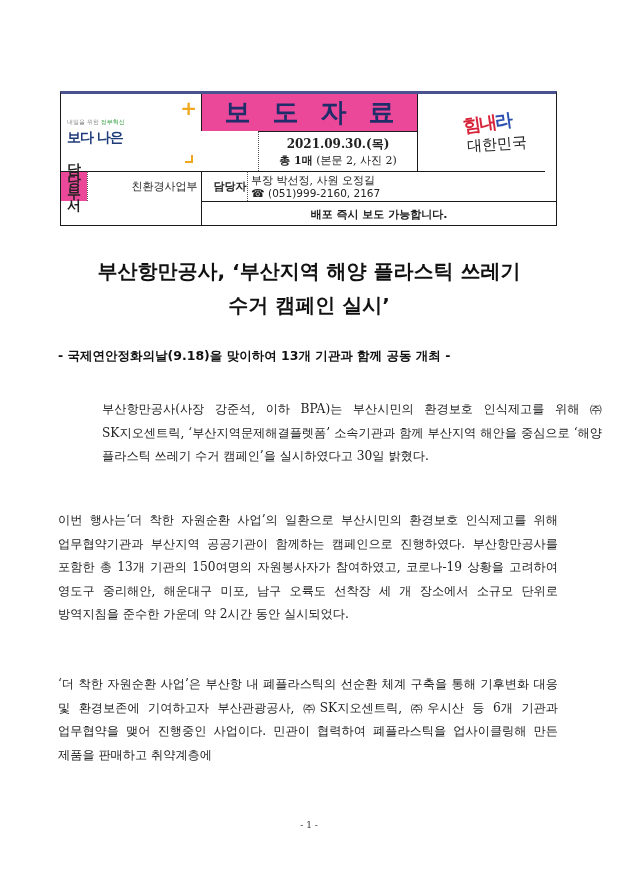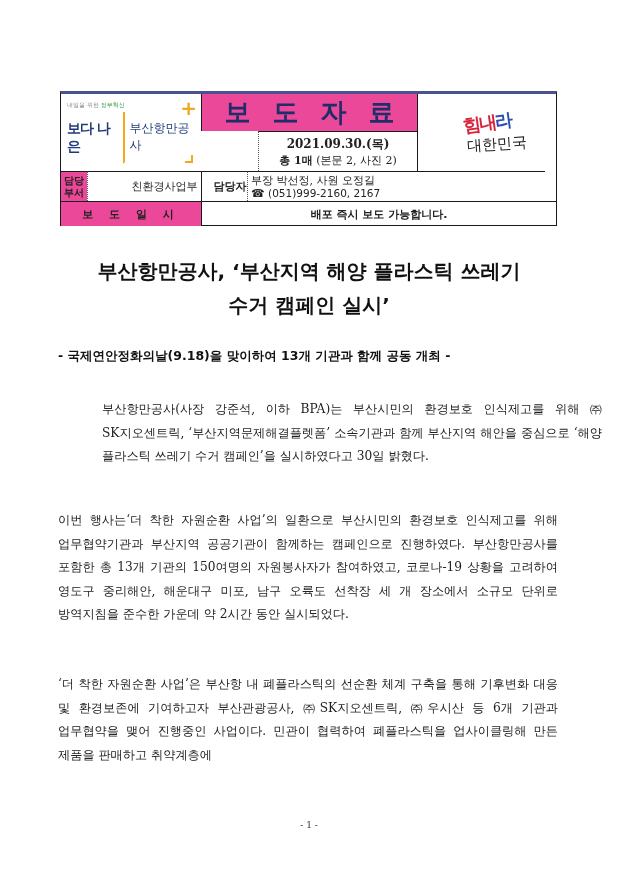--- a/index.html
+++ b/index.html
@@ -20,37 +20,36 @@
   .logo .bd { font-size:14px; font-weight:bold; color:#1f3b7a; font-family:"DejaVu Sans",sans-serif; letter-spacing:-1px; }
   .logo .bpa { font-size:12px; color:#1f3b7a; font-family:"DejaVu Sans",sans-serif; border-left:2px solid #f0a820; border-bottom:2px solid transparent; padding:8px 4px; position:relative; }
   .logo .plus { position:absolute; right:4px; top:4px; color:#f0a820; font-size:20px; font-weight:bold; font-family:"DejaVu Sans",sans-serif; line-height:1; }
   .logo .corner { position:absolute; right:8px; bottom:8px; width:6px; height:6px; border-right:2px solid #f0a820; border-bottom:2px solid #f0a820; }
   .title { left:140px; top:0; width:216px; height:37px; font-size:26px; font-weight:bold; color:#1f2e6a; letter-spacing:22px; padding-left:22px; font-family:"DejaVu Sans",sans-serif; }
   .slogan { left:356px; top:0; width:139px; height:77px; flex-direction:column; }
   .slogan .s1 { font-family:"DejaVu Sans",sans-serif; font-weight:bold; font-size:18px; color:#d8243a; transform:rotate(-8deg); letter-spacing:-2px; }
   .slogan .s1 span { color:#2a4fb0; }
   .slogan .s2 { font-family:"DejaVu Sans",sans-serif; font-size:15px; color:#1a1a1a; margin-left:20px; transform:rotate(-4deg); }
   .lbl { font-family:"DejaVu Sans",sans-serif; font-weight:bold; font-size:11px; color:#222; }
-  .lbl2 { font-family:"DejaVu Sans",sans-serif; font-weight:bold; font-size:10px; color:#222; line-height:12px; text-align:center; }
+  .lbl2 { font-family:"DejaVu Sans",sans-serif; font-weight:bold; font-size:14px; color:#222; line-height:12px; text-align:center; }
   .val { font-size:11px; color:#222; }
   .h1 { position:absolute; left:0; width:618px; text-align:center; font-family:"DejaVu Sans",sans-serif; font-weight:bold; font-size:20px; color:#111; }
   .h1 span { text-decoration-thickness:2px; text-underline-offset:4px; }
   .sub { position:absolute; left:58px; top:348px; font-family:"DejaVu Sans",sans-serif; font-weight:bold; font-size:12.5px; color:#111; white-space:nowrap; }
   .para { position:absolute; left:58px; width:500px; font-size:12.2px; line-height:23.5px; color:#222; text-align:justify; text-align-last:left; word-break:keep-all; }
   .pno { position:absolute; left:0; width:618px; top:820px; text-align:center; font-size:9px; color:#333; }
 </style>
 </head>
 <body>
 
 <div class="hdr">
   <div class="cell logo">
     <div class="small"><span>내일을 위한 </span><b>정부혁신</b></div>
     <div class="row">
       <span class="bd">보다 나은</span>
-      <span class="bpa">부산항만공사</span>
     </div>
     <span class="plus">+</span>
     <span class="corner"></span>
   </div>
 
   <div class="cell title blue bl">보도자료</div>
 
   <div class="cell slogan bl">
     <div class="s1"><span style="color:#d8243a">힘내</span><span>라</span></div>
     <div class="s2">대한민국</div>
@@ -63,21 +62,20 @@
 
   <div class="cell bt lbl2 blue" style="left:0; top:77px; width:26px; height:30px; white-space:pre-line;">담당
 부서</div>
   <div class="cell bt dl val" style="left:26px; top:77px; width:114px; height:30px;padding-left:40px;">친환경사업부</div>
   <div class="cell bt bl lbl" style="left:140px; top:77px; width:57px; height:30px;">담당자</div>
   <div class="cell bt dl val" style="left:186px; top:77px; width:298px; height:30px; flex-direction:column; align-items:flex-start; padding-left:3px; line-height:13px;text-align:center;">
     <div>부장 박선정, 사원 오정길</div>
     <div><span>☎</span><span class="sans" style="font-size:10.5px;"> (051)999-2160, 2167</span></div>
   </div>
 
-  <div class="cell bt blue lbl" style="left:0; top:107px; width:140px; height:25px; letter-spacing:6px;">보 도 일 시</div>
   <div class="cell bt bl lbl" style="left:140px; top:107px; width:355px; height:25px; font-size:11px;">배포 즉시 보도 가능합니다.</div>
 </div>
 
 <div class="h1" style="top:258px;"><span>부산항만공사, ‘부산지역 해양 플라스틱 쓰레기</span></div>
 <div class="h1" style="top:292px;"><span>수거 캠페인 실시’</span></div>
 
 <div class="sub">- 국제연안정화의날(9.18)을 맞이하여 13개 기관과 함께 공동 개최 -</div>
 
 <div class="para" style="top:398px;margin-left:44px;">  부산항만공사(사장 강준석, 이하 BPA)는 부산시민의 환경보호 인식제고를 위해 ㈜SK지오센트릭, ‘부산지역문제해결플렛폼’ 소속기관과 함께 부산지역 해안을 중심으로 ‘해양 플라스틱 쓰레기 수거 캠페인’을 실시하였다고 30일 밝혔다.</div>
 <div class="para" style="top:509px;">  이번 행사는‘더 착한 자원순환 사업’의 일환으로 부산시민의 환경보호 인식제고를 위해 업무협약기관과 부산지역 공공기관이 함께하는 캠페인으로 진행하였다. 부산항만공사를 포함한 총 13개 기관의 150여명의 자원봉사자가 참여하였고, 코로나-19 상황을 고려하여 영도구 중리해안, 해운대구 미포, 남구 오륙도 선착장 세 개 장소에서 소규모 단위로 방역지침을 준수한 가운데 약 2시간 동안 실시되었다.</div>

